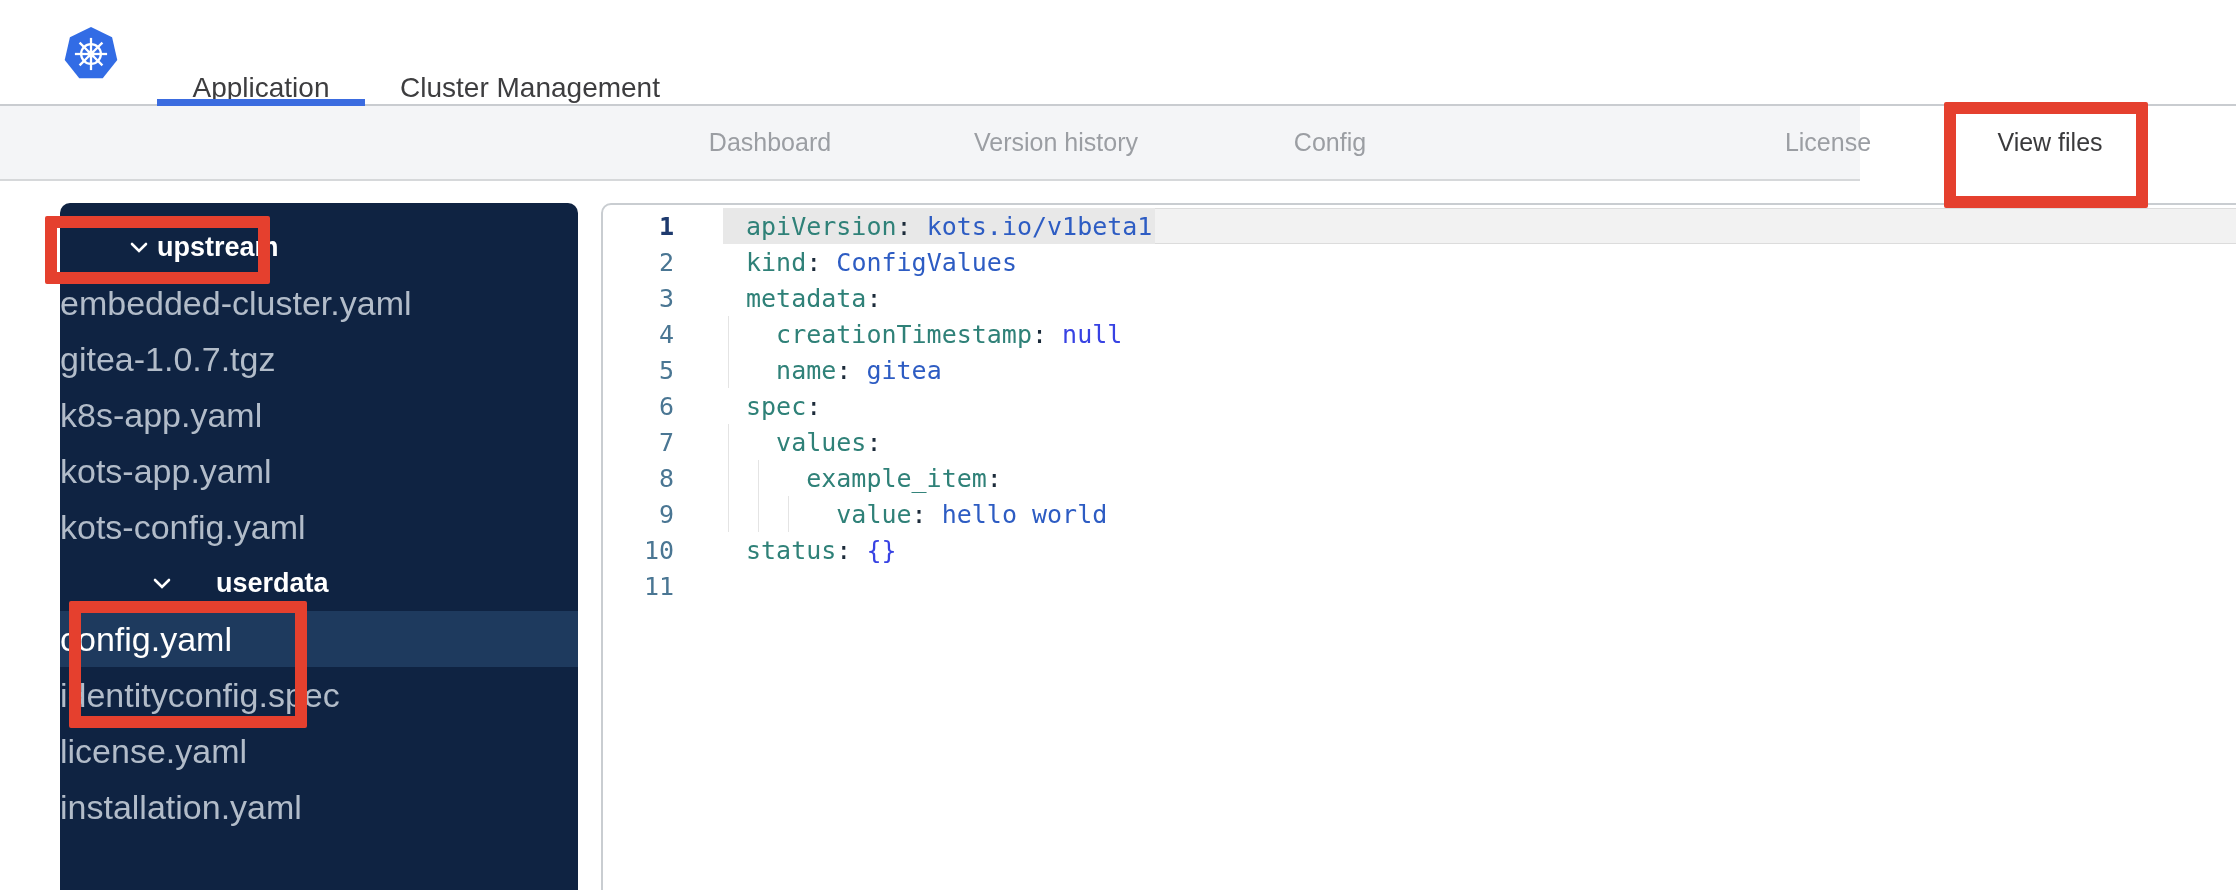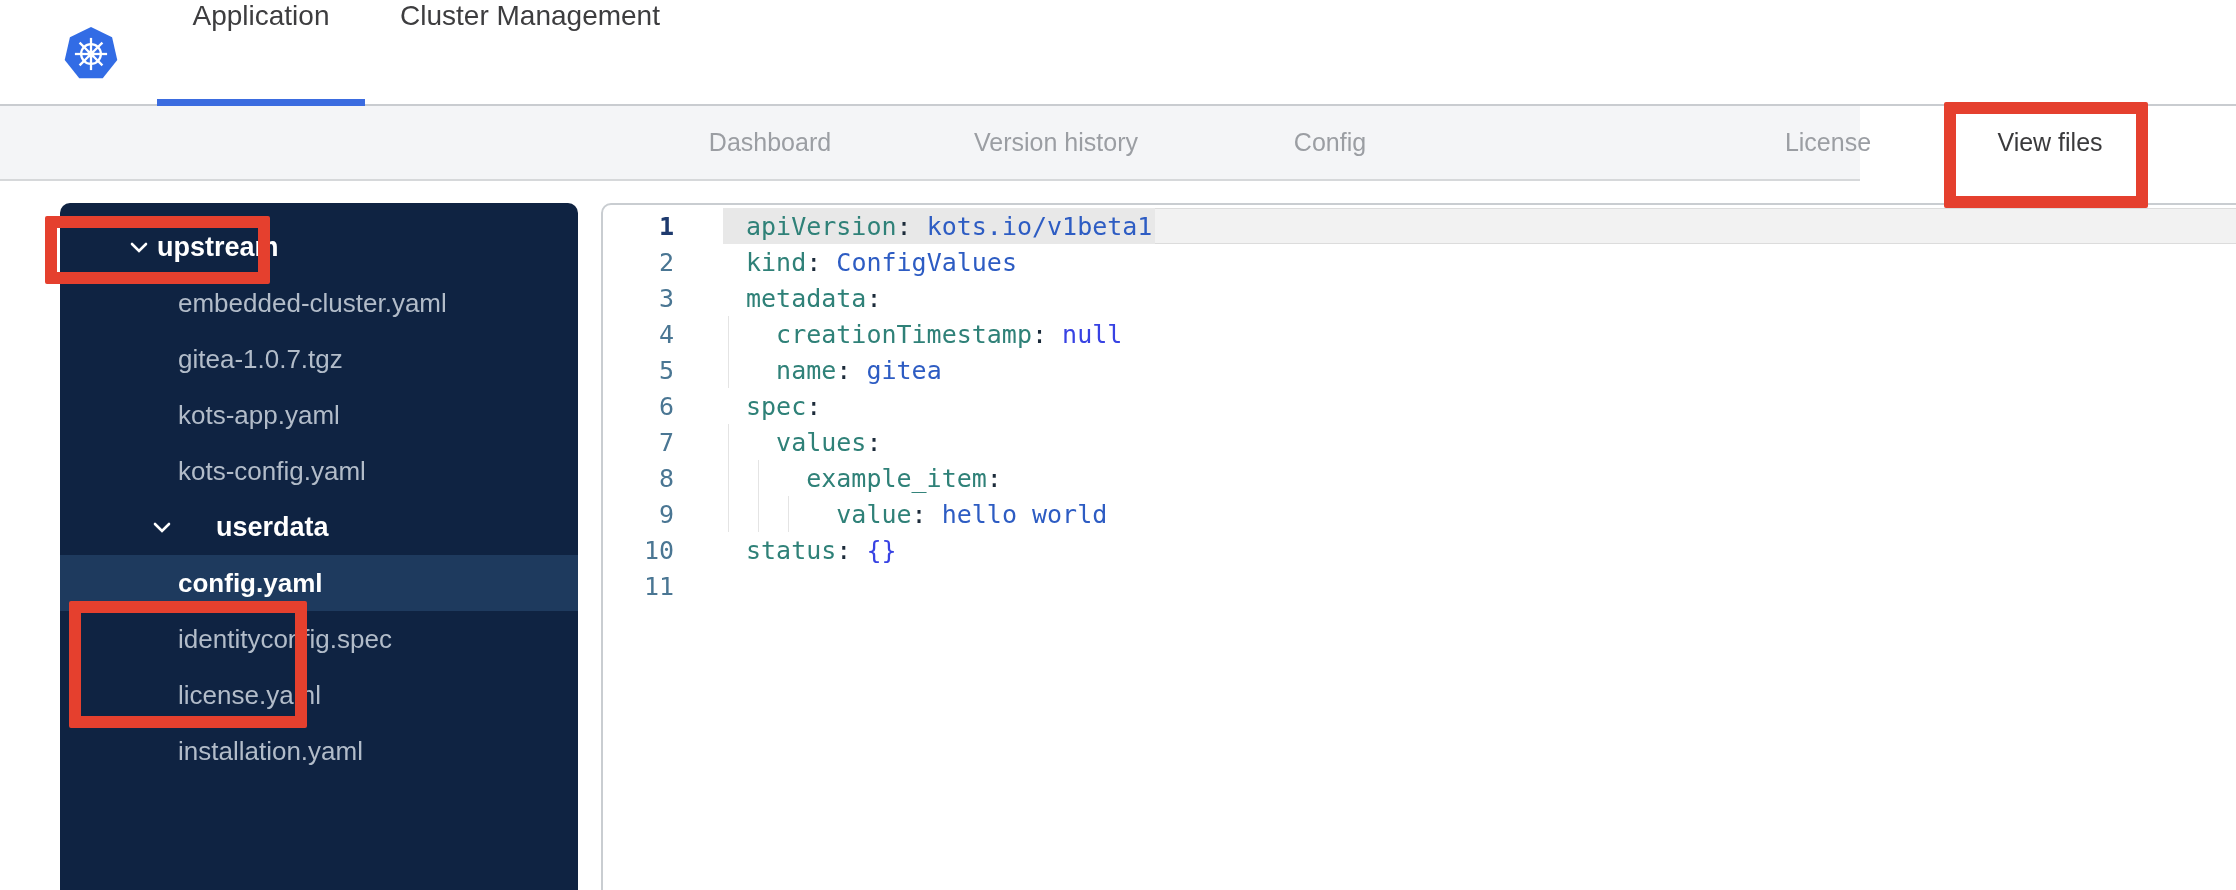--- a/index.html
+++ b/index.html
@@ -5,21 +5,21 @@
   * { margin:0; padding:0; box-sizing:border-box; }
   html,body { width:2236px; height:890px; overflow:hidden; background:#ffffff;
               font-family:"Liberation Sans", sans-serif; }
   .stage { position:relative; width:2236px; height:890px; background:#fff; }
 
   
   .topnav { position:absolute; left:0; top:0; width:2236px; height:106px;
             background:#fff; border-bottom:2px solid #c9ccd0; }
   .k8s-logo { position:absolute; left:64px; top:27px; width:54px; height:54px; }
   .topnav-tab { position:absolute; top:0; height:104px; display:flex;
-                align-items:flex-start; justify-content:center;
+                align-items:flex-end; justify-content:center;
                 font-size:28px; color:#3d3d3f; cursor:pointer; }
   .topnav-tab.tab-app { left:157px; width:208px; }
   .topnav-tab.tab-cluster { left:382px; width:296px; }
   .topnav-tab.active::after { content:""; position:absolute; left:0; right:0;
                 bottom:-2px; height:7px; background:#3b6ce0; }
 
   
   .subnav { position:absolute; left:0; top:106px; width:1860px; height:75px;
             background:#f4f5f7; border-bottom:2px solid #d6d8da;padding-left:29px; }
   .subnav-tab { position:absolute; top:0; height:73px; transform:translateX(-50%);
@@ -31,22 +31,22 @@
 
   
   .sidebar { position:absolute; left:60px; top:203px; width:518px; height:886px;
              background:#0f2342; border-radius:10px 10px 0 0; padding-top:16px; }
   .tree-row { position:relative; height:56px; display:flex; align-items:center;
               cursor:pointer; white-space:nowrap; }
   .tree-row .chev { display:inline-flex; margin-right:9px; }
   .tree-folder { color:#ffffff; font-weight:bold; font-size:27px; }
   .tree-folder.lvl0 { padding-left:70px; }
   .tree-folder.lvl1 { padding-left:93px;gap:36px; }
-  .tree-file { color:#b2bcc9; font-size:26px; padding-left:118px; }
-  .tree-file.selected { color:#ffffff; font-weight:bold; background:#1e3a5e; }
+  .tree-file { color:#b2bcc9; font-size:34px; }
+  .tree-file.selected { color:#ffffff; font-weight:normal; background:#1e3a5e; }
 
   
   .editor { position:absolute; left:601px; top:203px; width:1655px; height:710px;
             background:#ffffff; border:2px solid #c9cdd1; border-radius:10px;
             padding-top:3px; overflow:hidden; }
   .code-line { position:relative; height:36px; display:flex; align-items:center;
                font-family:"DejaVu Sans Mono", monospace; font-size:25px; }
   .gutter { position:relative; z-index:2; width:76px; text-align:right;
             padding-right:5px; color:#4a7693; flex:0 0 76px; }
   .code-line.active .gutter { color:#1e3a6e; font-weight:bold; }
@@ -127,20 +127,23 @@
       </span>
       <span>upstream</span>
     </div>
     <div class="tree-row tree-file">
         <span>embedded-cluster.yaml</span>
       </div>
     <div class="tree-row tree-file">
         <span>gitea-1.0.7.tgz</span>
       </div>
     <div class="tree-row tree-file">
+        <span>k8s-app.yaml</span>
+      </div>
+    <div class="tree-row tree-file">
         <span>kots-app.yaml</span>
       </div>
     <div class="tree-row tree-file">
         <span>kots-config.yaml</span>
       </div>
     <div class="tree-row tree-folder lvl1">
       <span class="chev">
         <svg width="18" height="11" viewBox="0 0 18 11">
             <polyline points="2,2 9,9 16,2" stroke="#ffffff" stroke-width="2.6" fill="none" stroke-linecap="round"></polyline>
           </svg>

